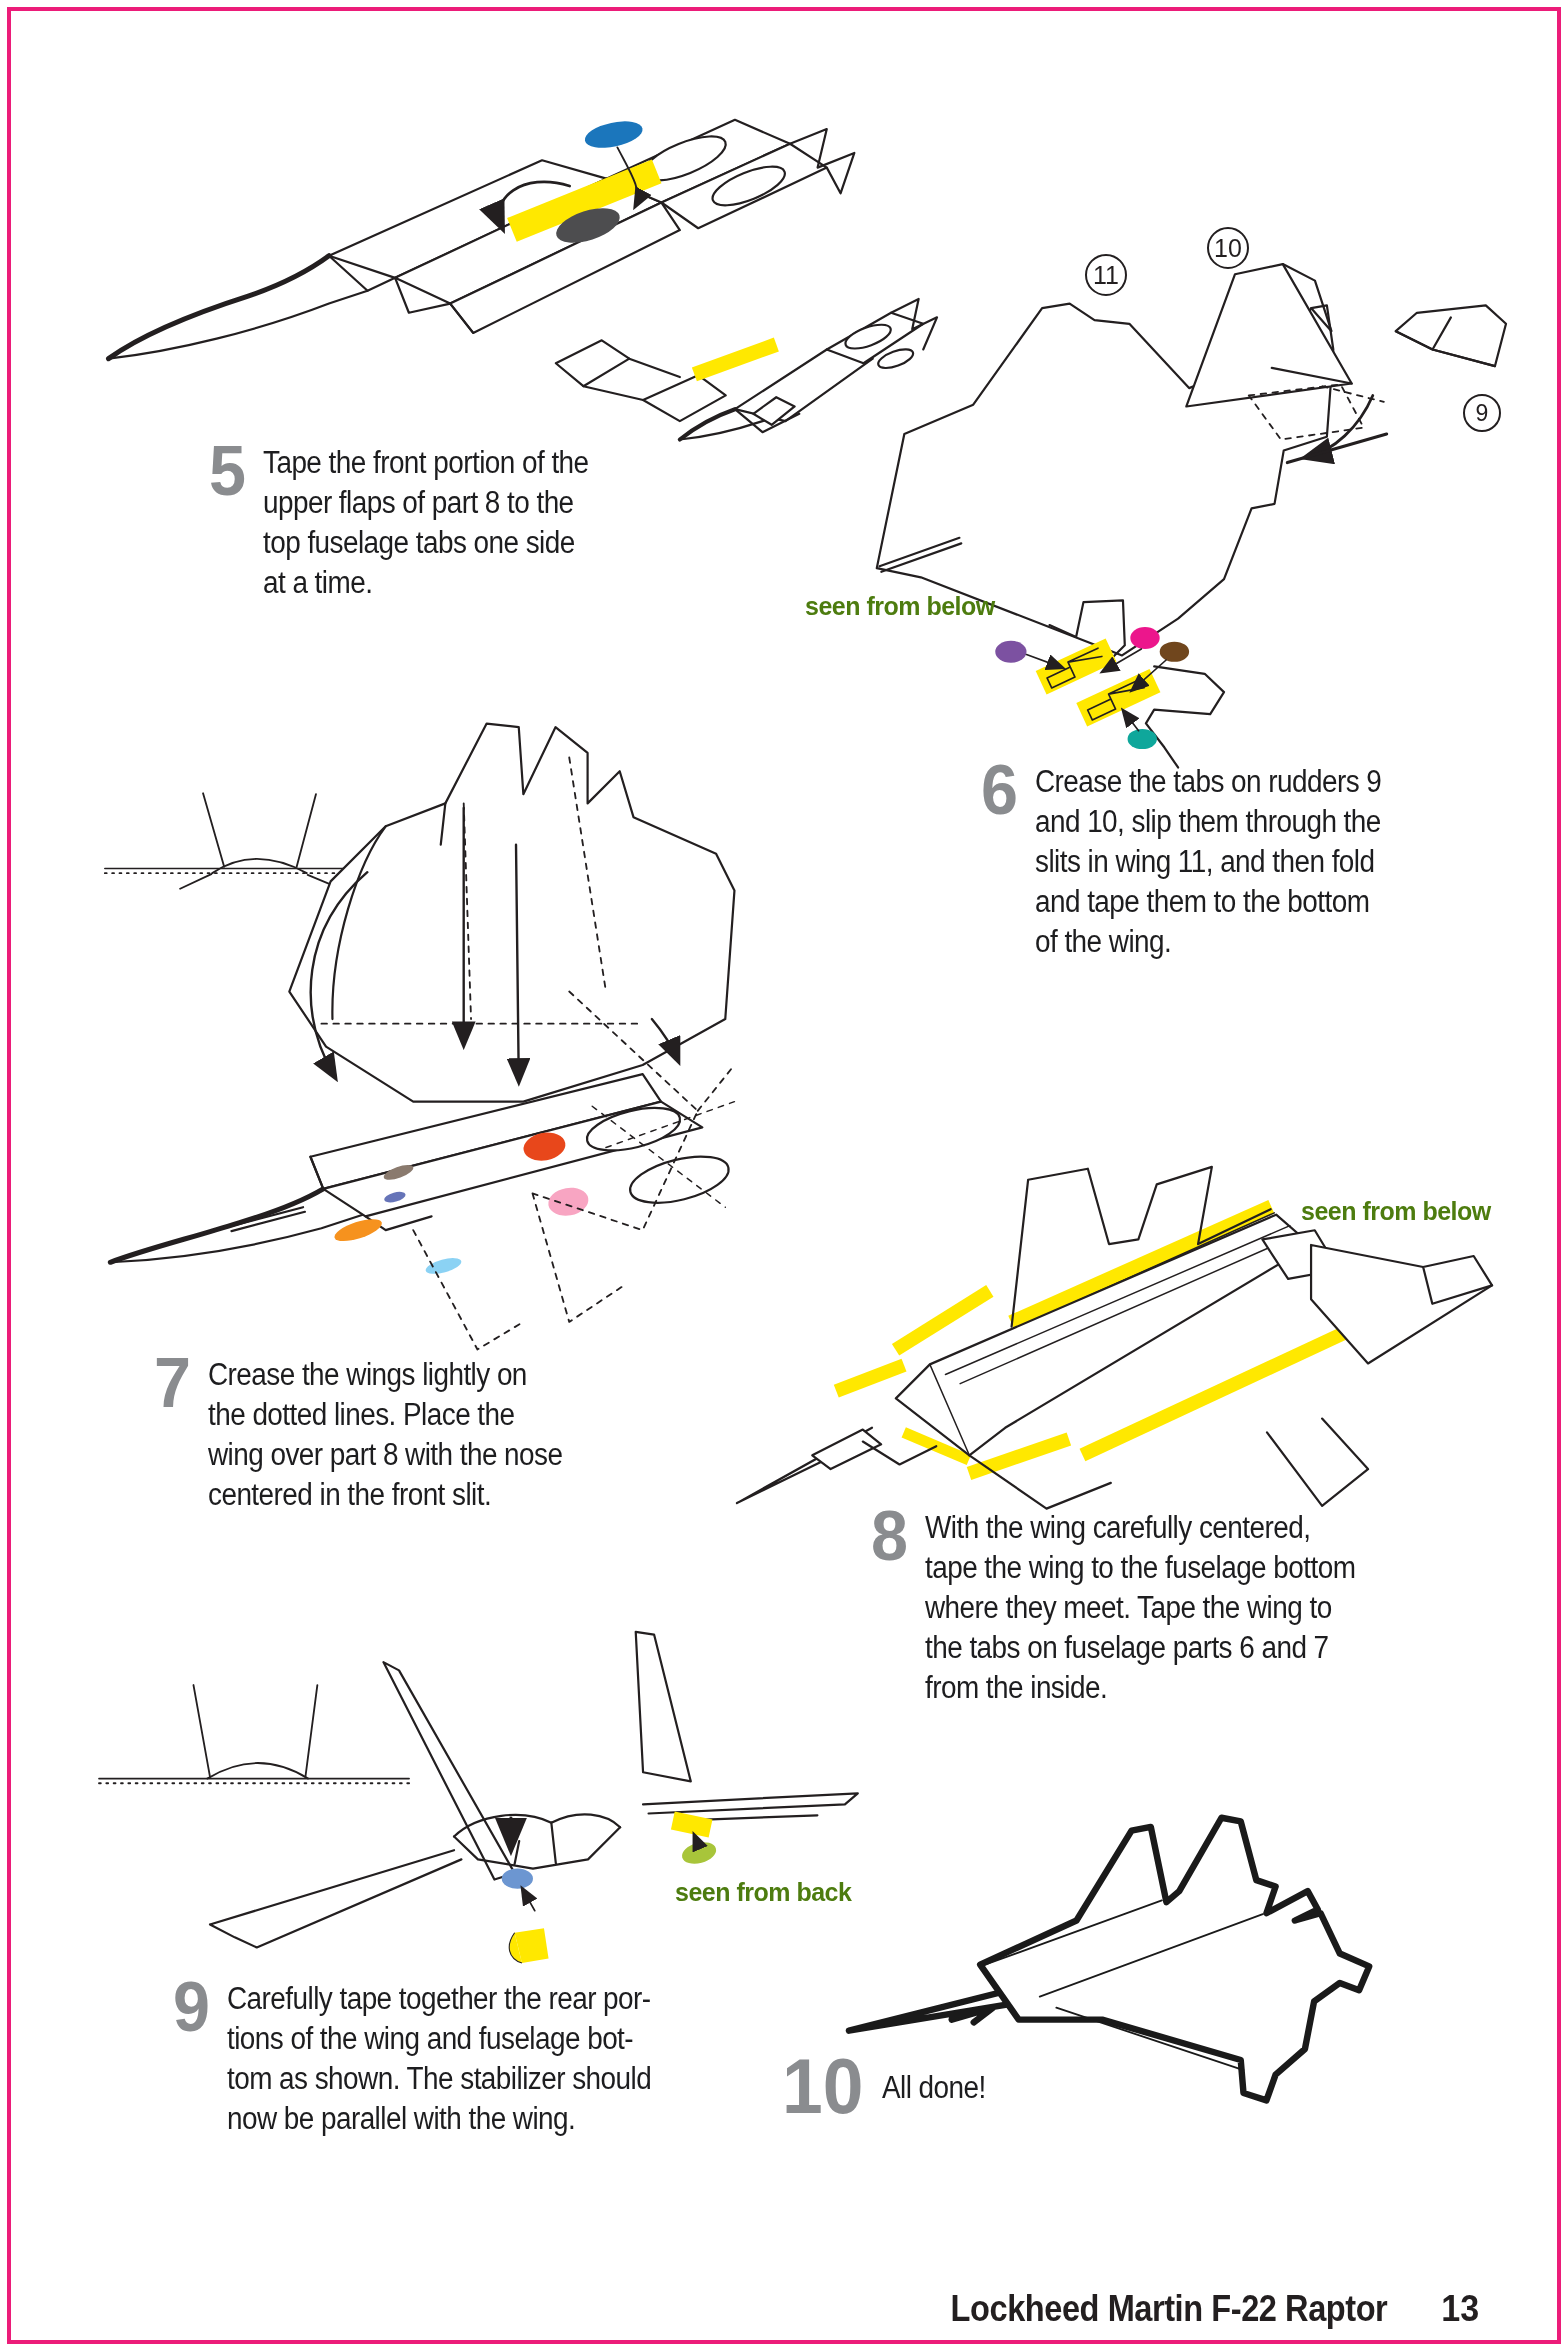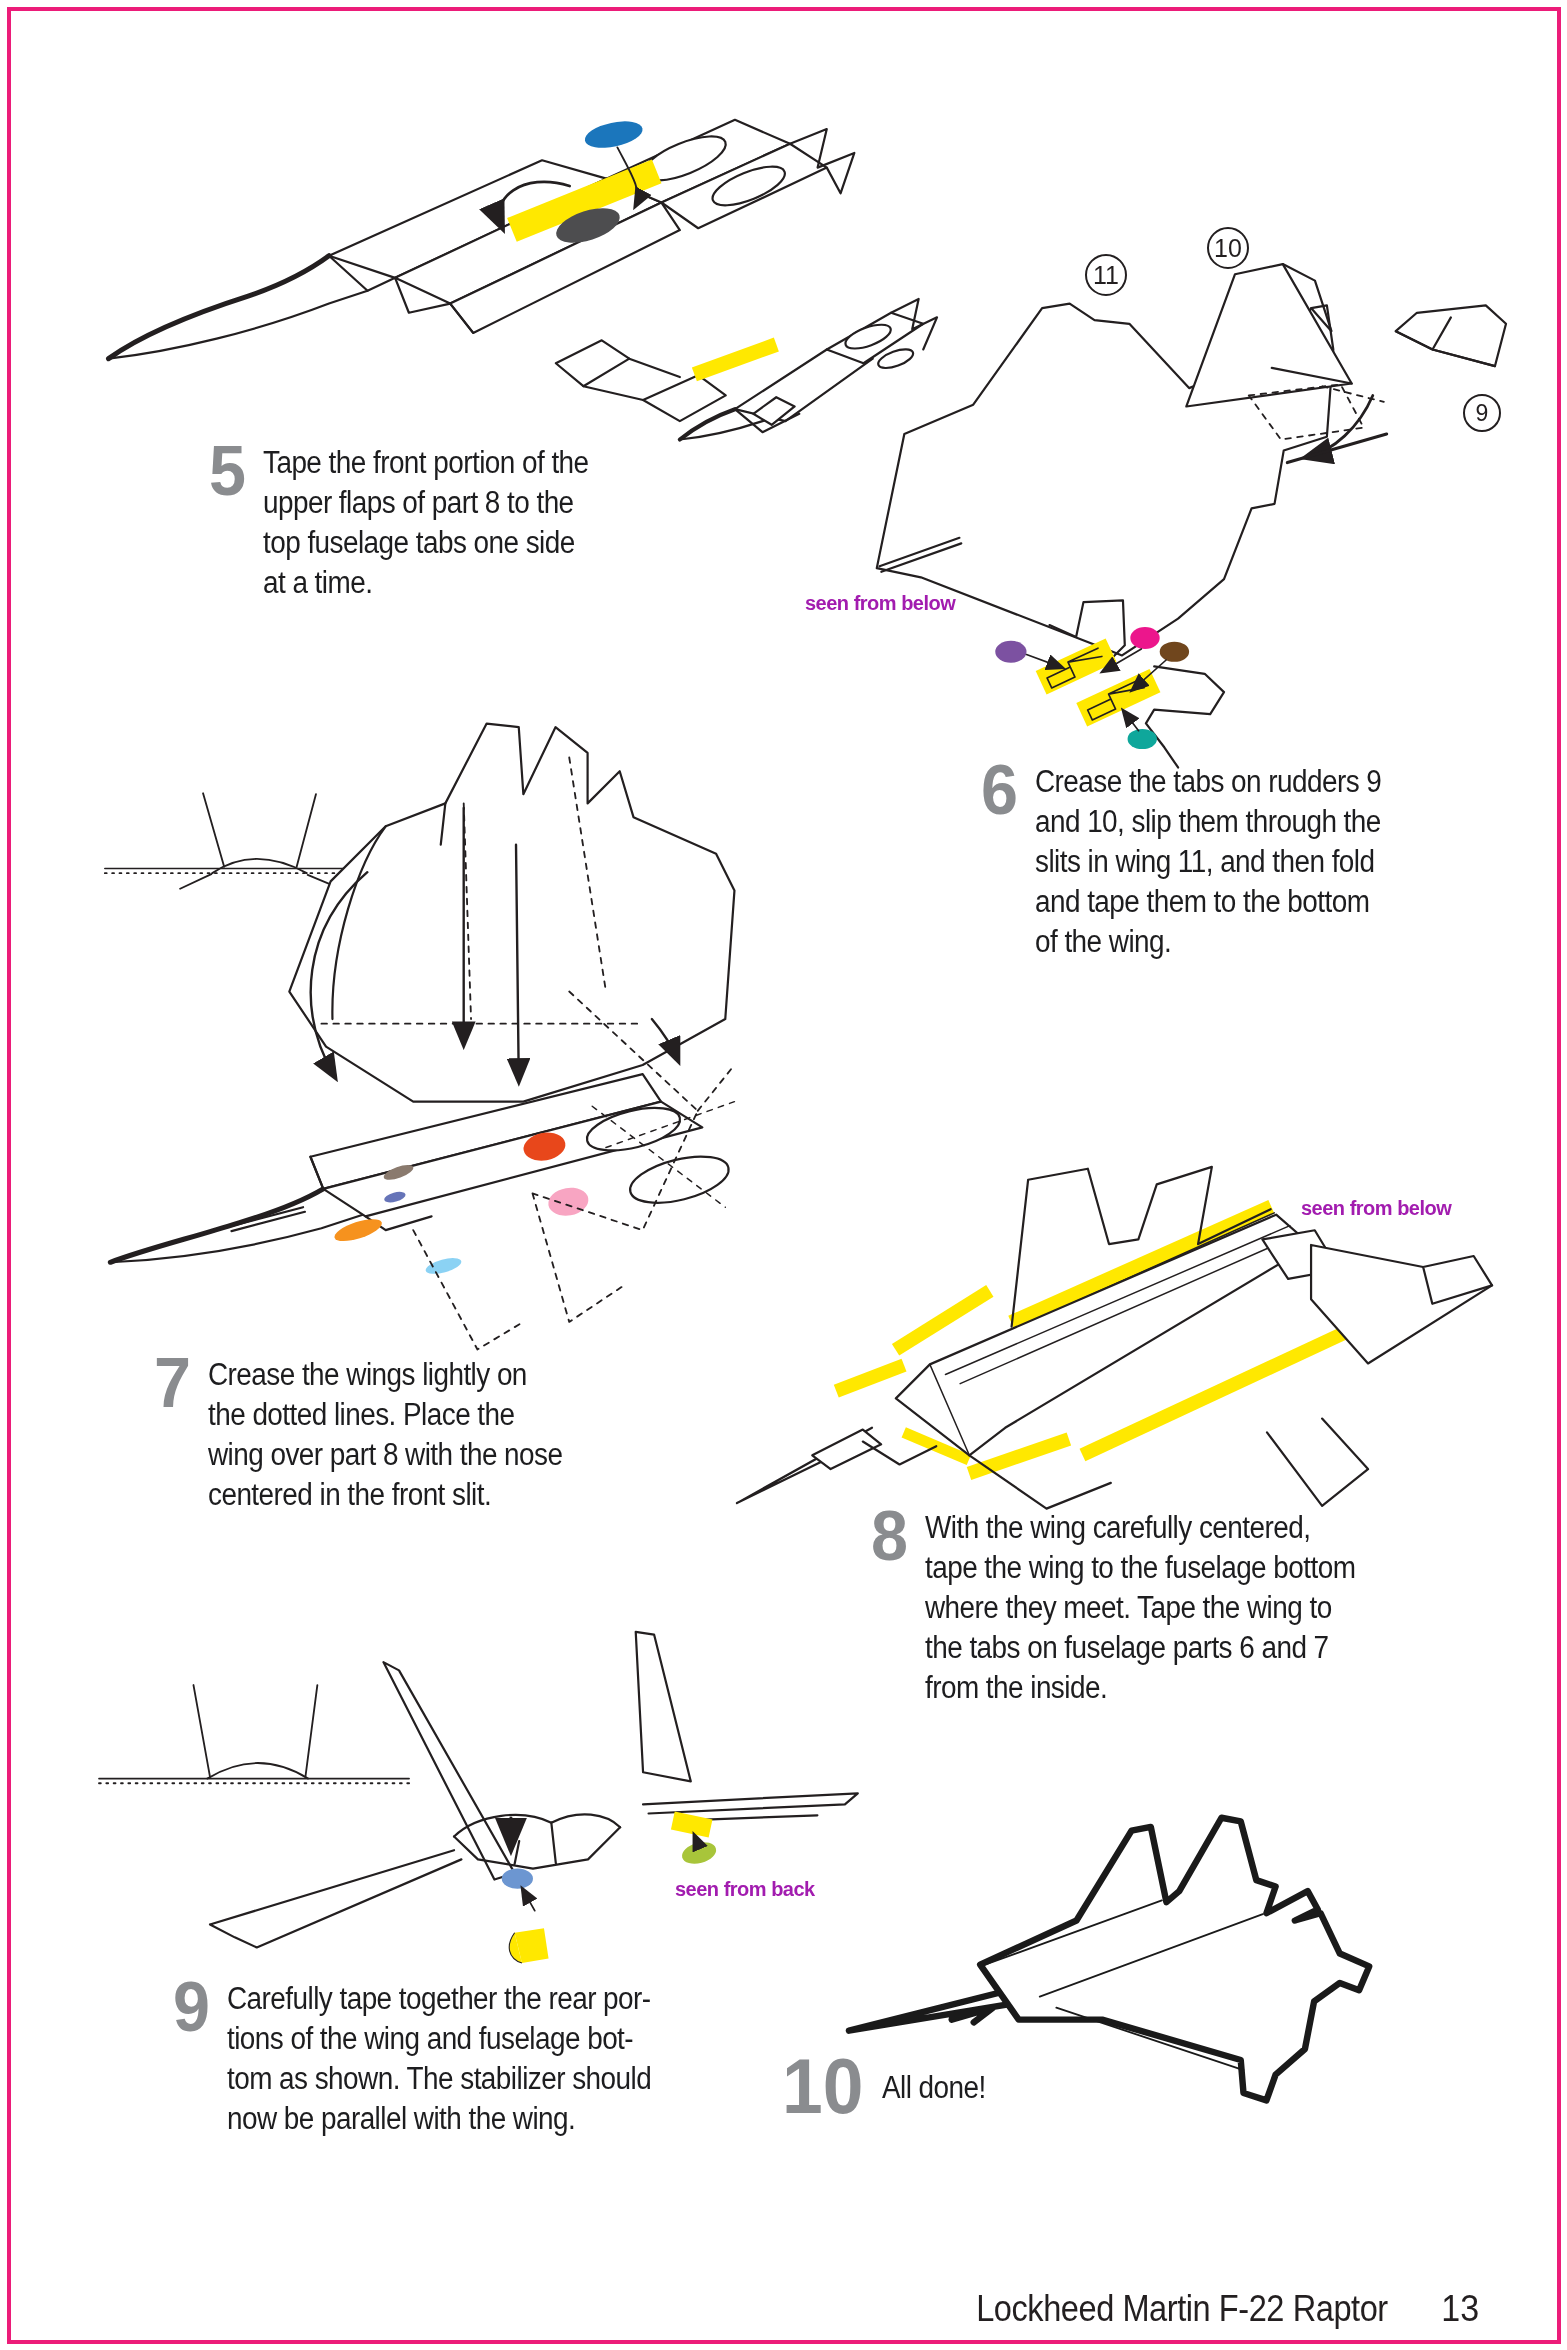--- a/index.html
+++ b/index.html
@@ -13,31 +13,31 @@
   .step-num{
     font-weight:bold;color:#8A8C8F;font-size:70px;line-height:0.82;margin-right:14.7px;
     transform:scaleX(0.95);transform-origin:0 0;
   }
   .step-num.big{font-size:77px;}
   .step-text{
     font-size:31px;line-height:40px;letter-spacing:-0.6px;white-space:pre-line;
     transform:scaleX(0.9);transform-origin:0 0;color:#1d1d1f;
   }
   .view-label{
-    position:absolute;font-size:20px;font-weight:bold;letter-spacing:-0.5px;color:#a21caf;z-index:5;
+    position:absolute;font-size:25px;font-weight:bold;letter-spacing:-0.5px;color:#4d7c0f;z-index:5;
   }
   .circ{
     position:absolute;width:38px;height:38px;border:2.3px solid #231F20;border-radius:50%;
     display:flex;align-items:center;justify-content:center;font-size:25px;color:#231F20;
     background:#fff;z-index:4;
   }
   .circ.small{width:34px;height:34px;font-size:23px;}
   .footer{
     position:absolute;top:2288px;right:89px;display:flex;align-items:baseline;gap:50px;z-index:5;
-    font-weight:normal;
+    font-weight:bold;
   }
   .footer .ftitle{font-size:37px;letter-spacing:-0.5px;transform:scaleX(0.88);transform-origin:100% 50%;}
   .footer .fpage{font-size:37px;transform:scaleX(0.92);transform-origin:100% 50%;}
   svg{overflow:visible;}
   .ink{stroke:#231F20;fill:none;stroke-width:2.4;stroke-linejoin:round;stroke-linecap:round;}
   .ink-thick{stroke:#231F20;fill:none;stroke-width:5.5;stroke-linejoin:round;stroke-linecap:round;}
   .ink-white{stroke:#231F20;fill:#ffffff;stroke-width:2.4;stroke-linejoin:round;}
   .dash{stroke-dasharray:6,7;}
   .dot{stroke-dasharray:2,6;}
 </style>

